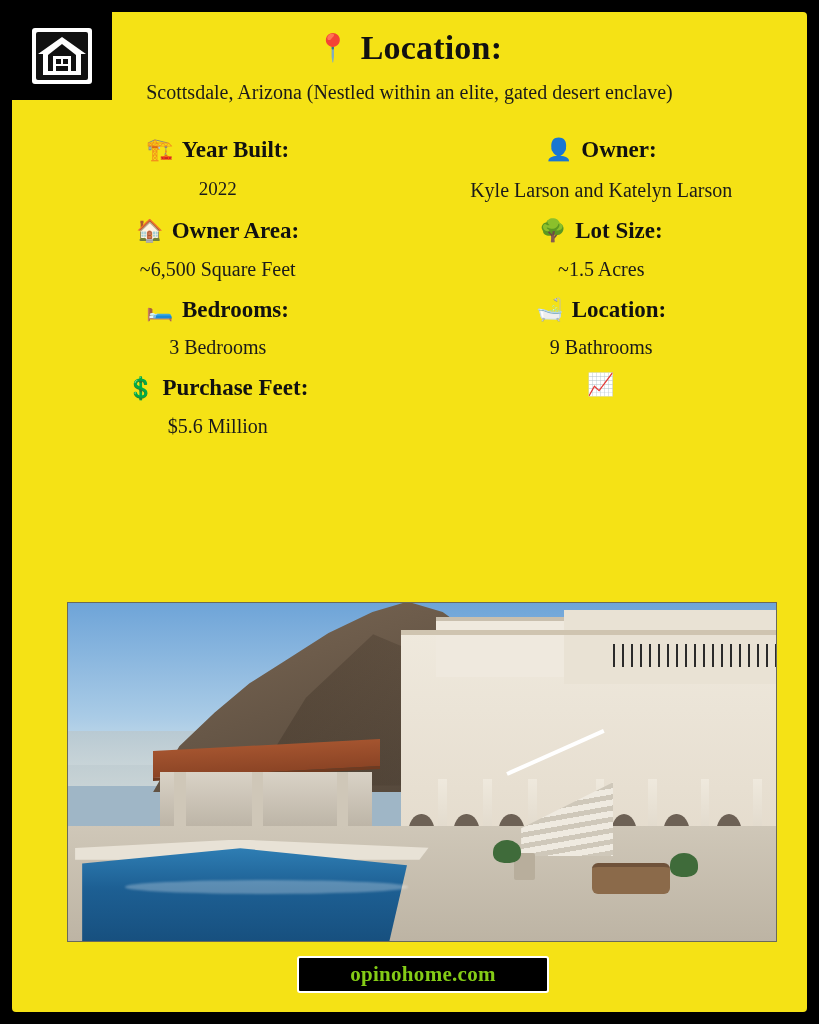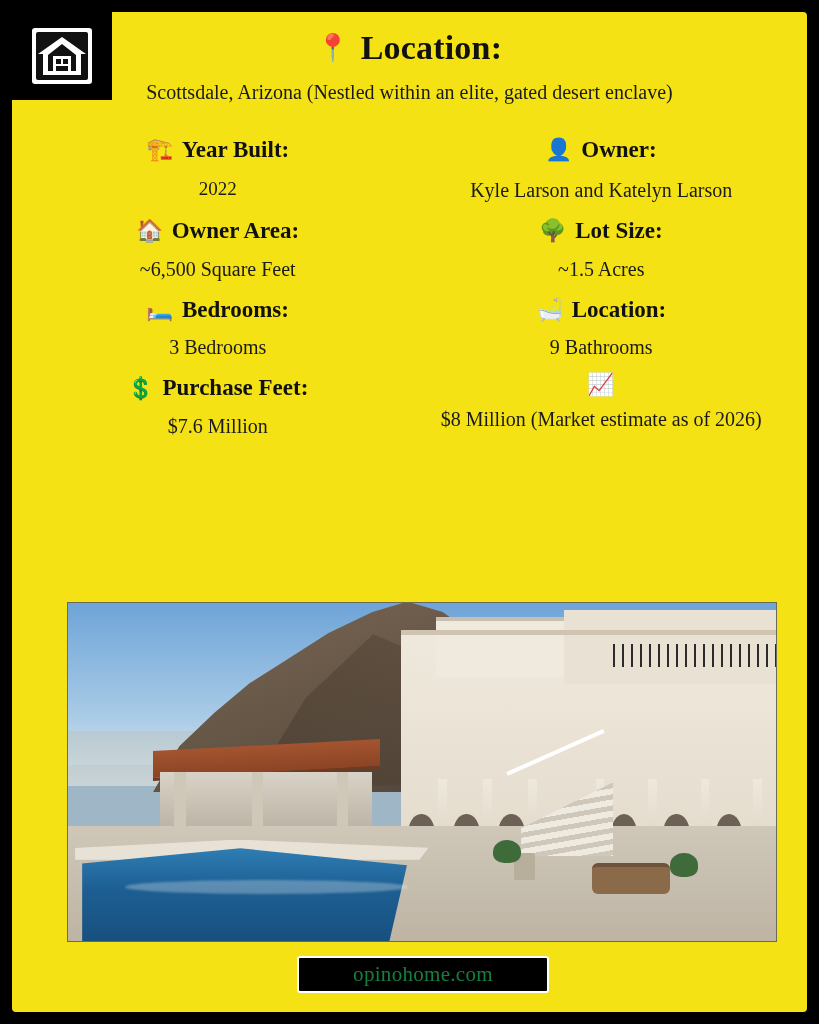--- a/index.html
+++ b/index.html
@@ -240,23 +240,23 @@
     width: 252px;
     height: 37px;
     background: #000000;
     border: 2px solid #ffffff;
     border-radius: 3px;
     display: flex;
     align-items: center;
     justify-content: center;
   }
   .footer-pill span {
-    color: #15803d;
+    color: #84cc16;
     font-size: 21px;
-    font-weight: normal;
+    font-weight: bold;
     letter-spacing: .3px;
   }
 </style>
 </head>
 <body>
 
 <div id="infographic">
 
   <div class="yellow-card">
 
@@ -331,28 +331,27 @@
           <span>Location:</span>
         </div>
         <div class="fact-value">9 Bathrooms</div>
       </div>
 
       <div class="fact">
         <div class="fact-label">
           <span class="emoji">💲</span>
           <span>Purchase Feet:</span>
         </div>
-        <div class="fact-value">$7.6 Million</div>
+        <div class="fact-value">$5.6 Million</div>
       </div>
 
       <div class="fact">
         <div class="fact-label">
           <span class="emoji">📈</span>
         </div>
-        <div class="fact-value">$8 Million (Market estimate as of 2026)</div>
       </div>
 
     </div>
 
     <div class="photo-wrap">
       <div class="photo">
         <div class="sky"></div>
         <div class="far-hills"></div>
         <div class="mountain"></div>
         <div class="mountain-shade"></div>

